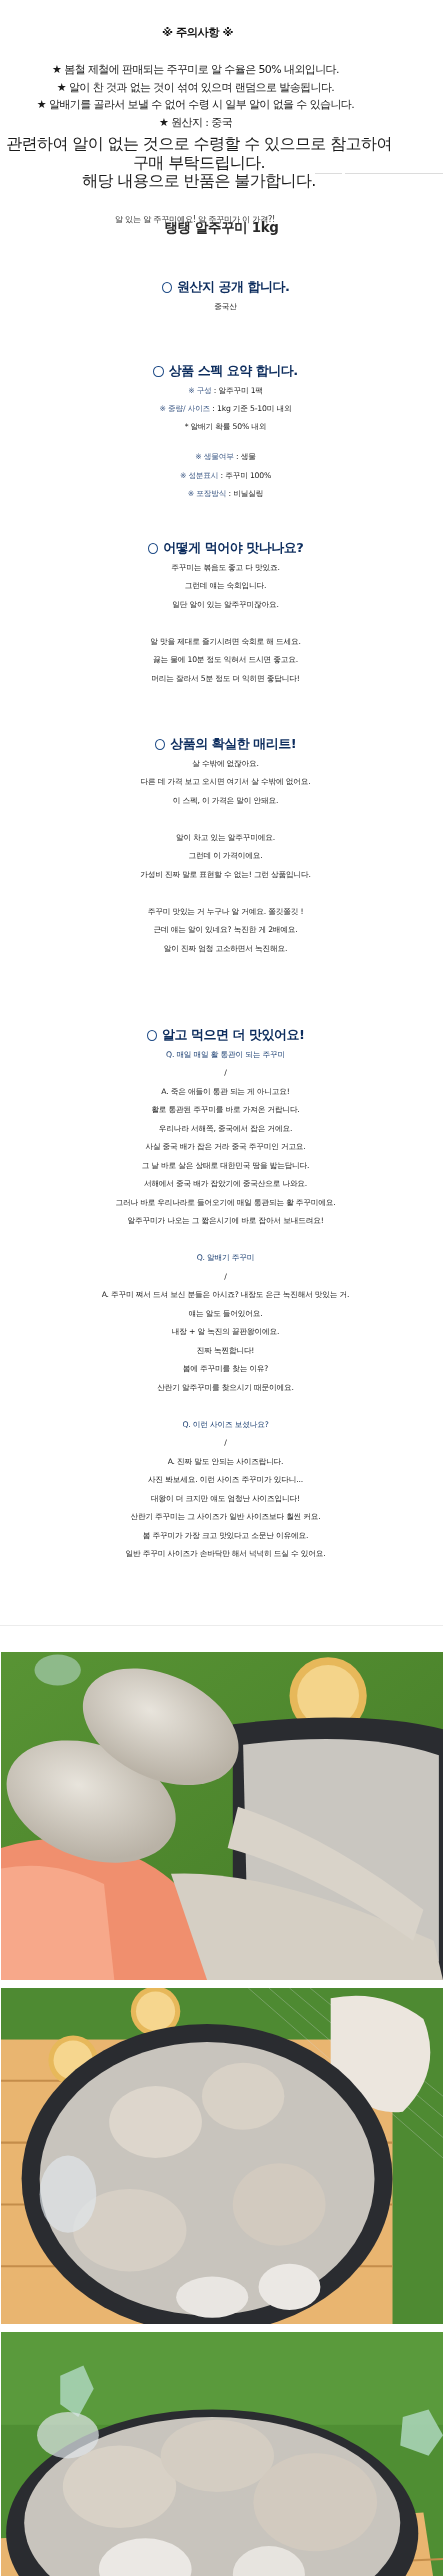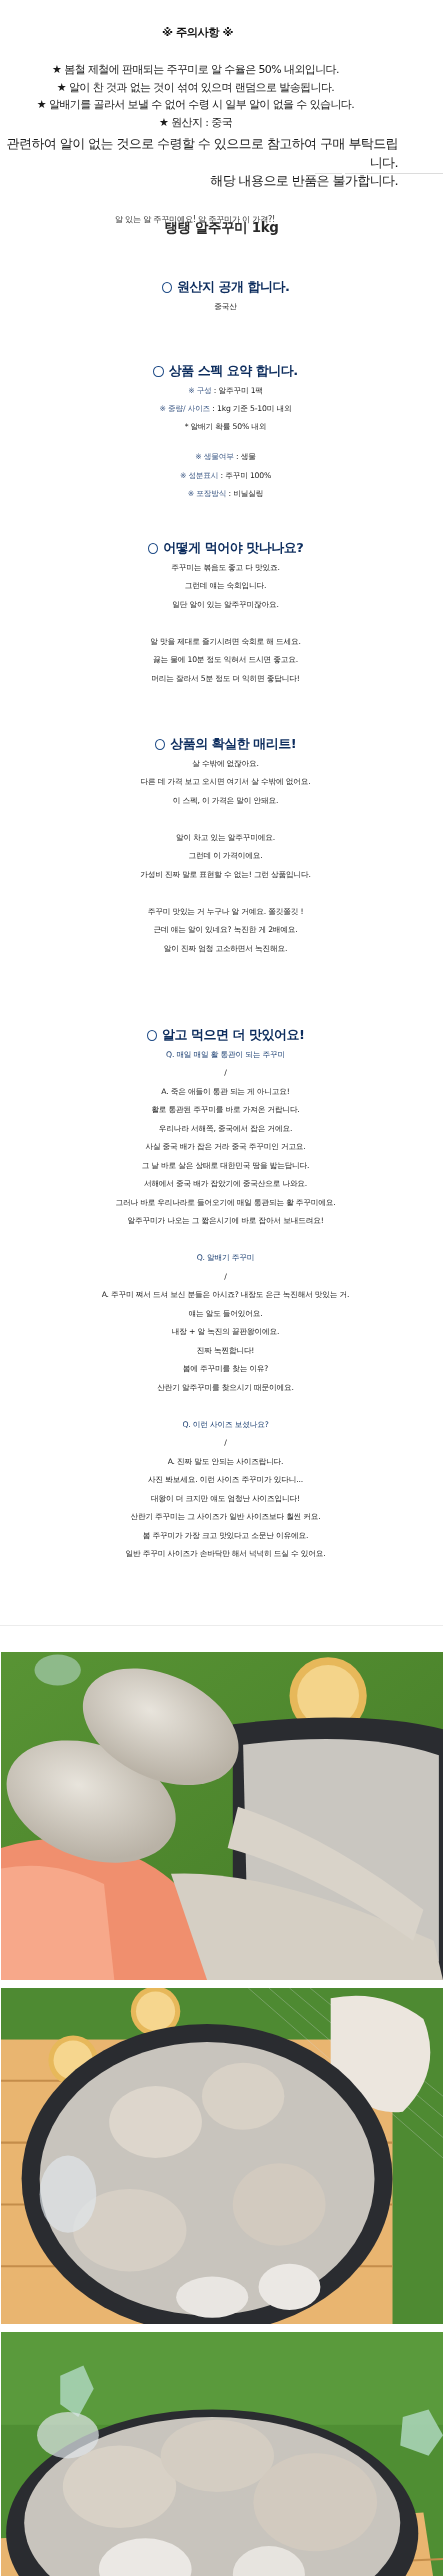--- a/index.html
+++ b/index.html
@@ -4,21 +4,21 @@
 <style>
   * { box-sizing: border-box; margin: 0; padding: 0; }
   html, body { width: 443px; background: #ffffff; }
   body { font-family: "DejaVu Sans", "Liberation Sans", sans-serif; color: #222; }
   .page { position: relative; width: 443px; height: 2678px; overflow: hidden; background: #fff; }
 
   
   .notice { position: absolute; left: 0; top: 0; width: 443px; text-align: center; }
   .notice-title { position: absolute; left: 0; width: 395px; top: 25px; font-size: 11.3px; font-weight: bold; color: #111; letter-spacing: -0.5px; }
   .notice-lines { position: absolute; left: 0; width: 391px; top: 61px; font-size: 11px; line-height: 17.5px; color: #1a1a1a; letter-spacing: -0.6px; }
-  .notice-foot { position: absolute; left: 0; width: 398px; top: 135px; font-size: 13px; line-height: 18.5px; color: #1a1a1a; letter-spacing: -0.6px; text-align: right; }
+  .notice-foot { position: absolute; left: 0; width: 398px; top: 135px; font-size: 16px; line-height: 18.5px; color: #1a1a1a; letter-spacing: -0.6px; }
   .hair-a { position: absolute; top: 173px; left: 315px; width: 27px; height: 0.5px; background: #dcdcdc; }
   .hair-b { position: absolute; top: 173px; left: 345px; width: 98px; height: 0.5px; background: #dcdcdc; }
 
   
   .product-title { position: absolute; left: 0; width: 443px; top: 191px; text-align: center; font-size: 13.4px; font-weight: bold; color: #2a2a2a; letter-spacing: -0.3px; margin-top: 28px; }
   .product-sub { position: absolute; left: 6px; width: 378px; top: 214px; text-align: center; font-size: 8.2px; color: #333; letter-spacing: -0.3px; }
 
   
   .section { position: absolute; left: 4px; width: 443px; text-align: center; }
   .sec-head { font-size: 13px; font-weight: bold; color: #0d2d5e; letter-spacing: -0.5px; height: 20.6px; line-height: 20.6px; display: flex; justify-content: center; align-items: center; gap: 5.2px; }

